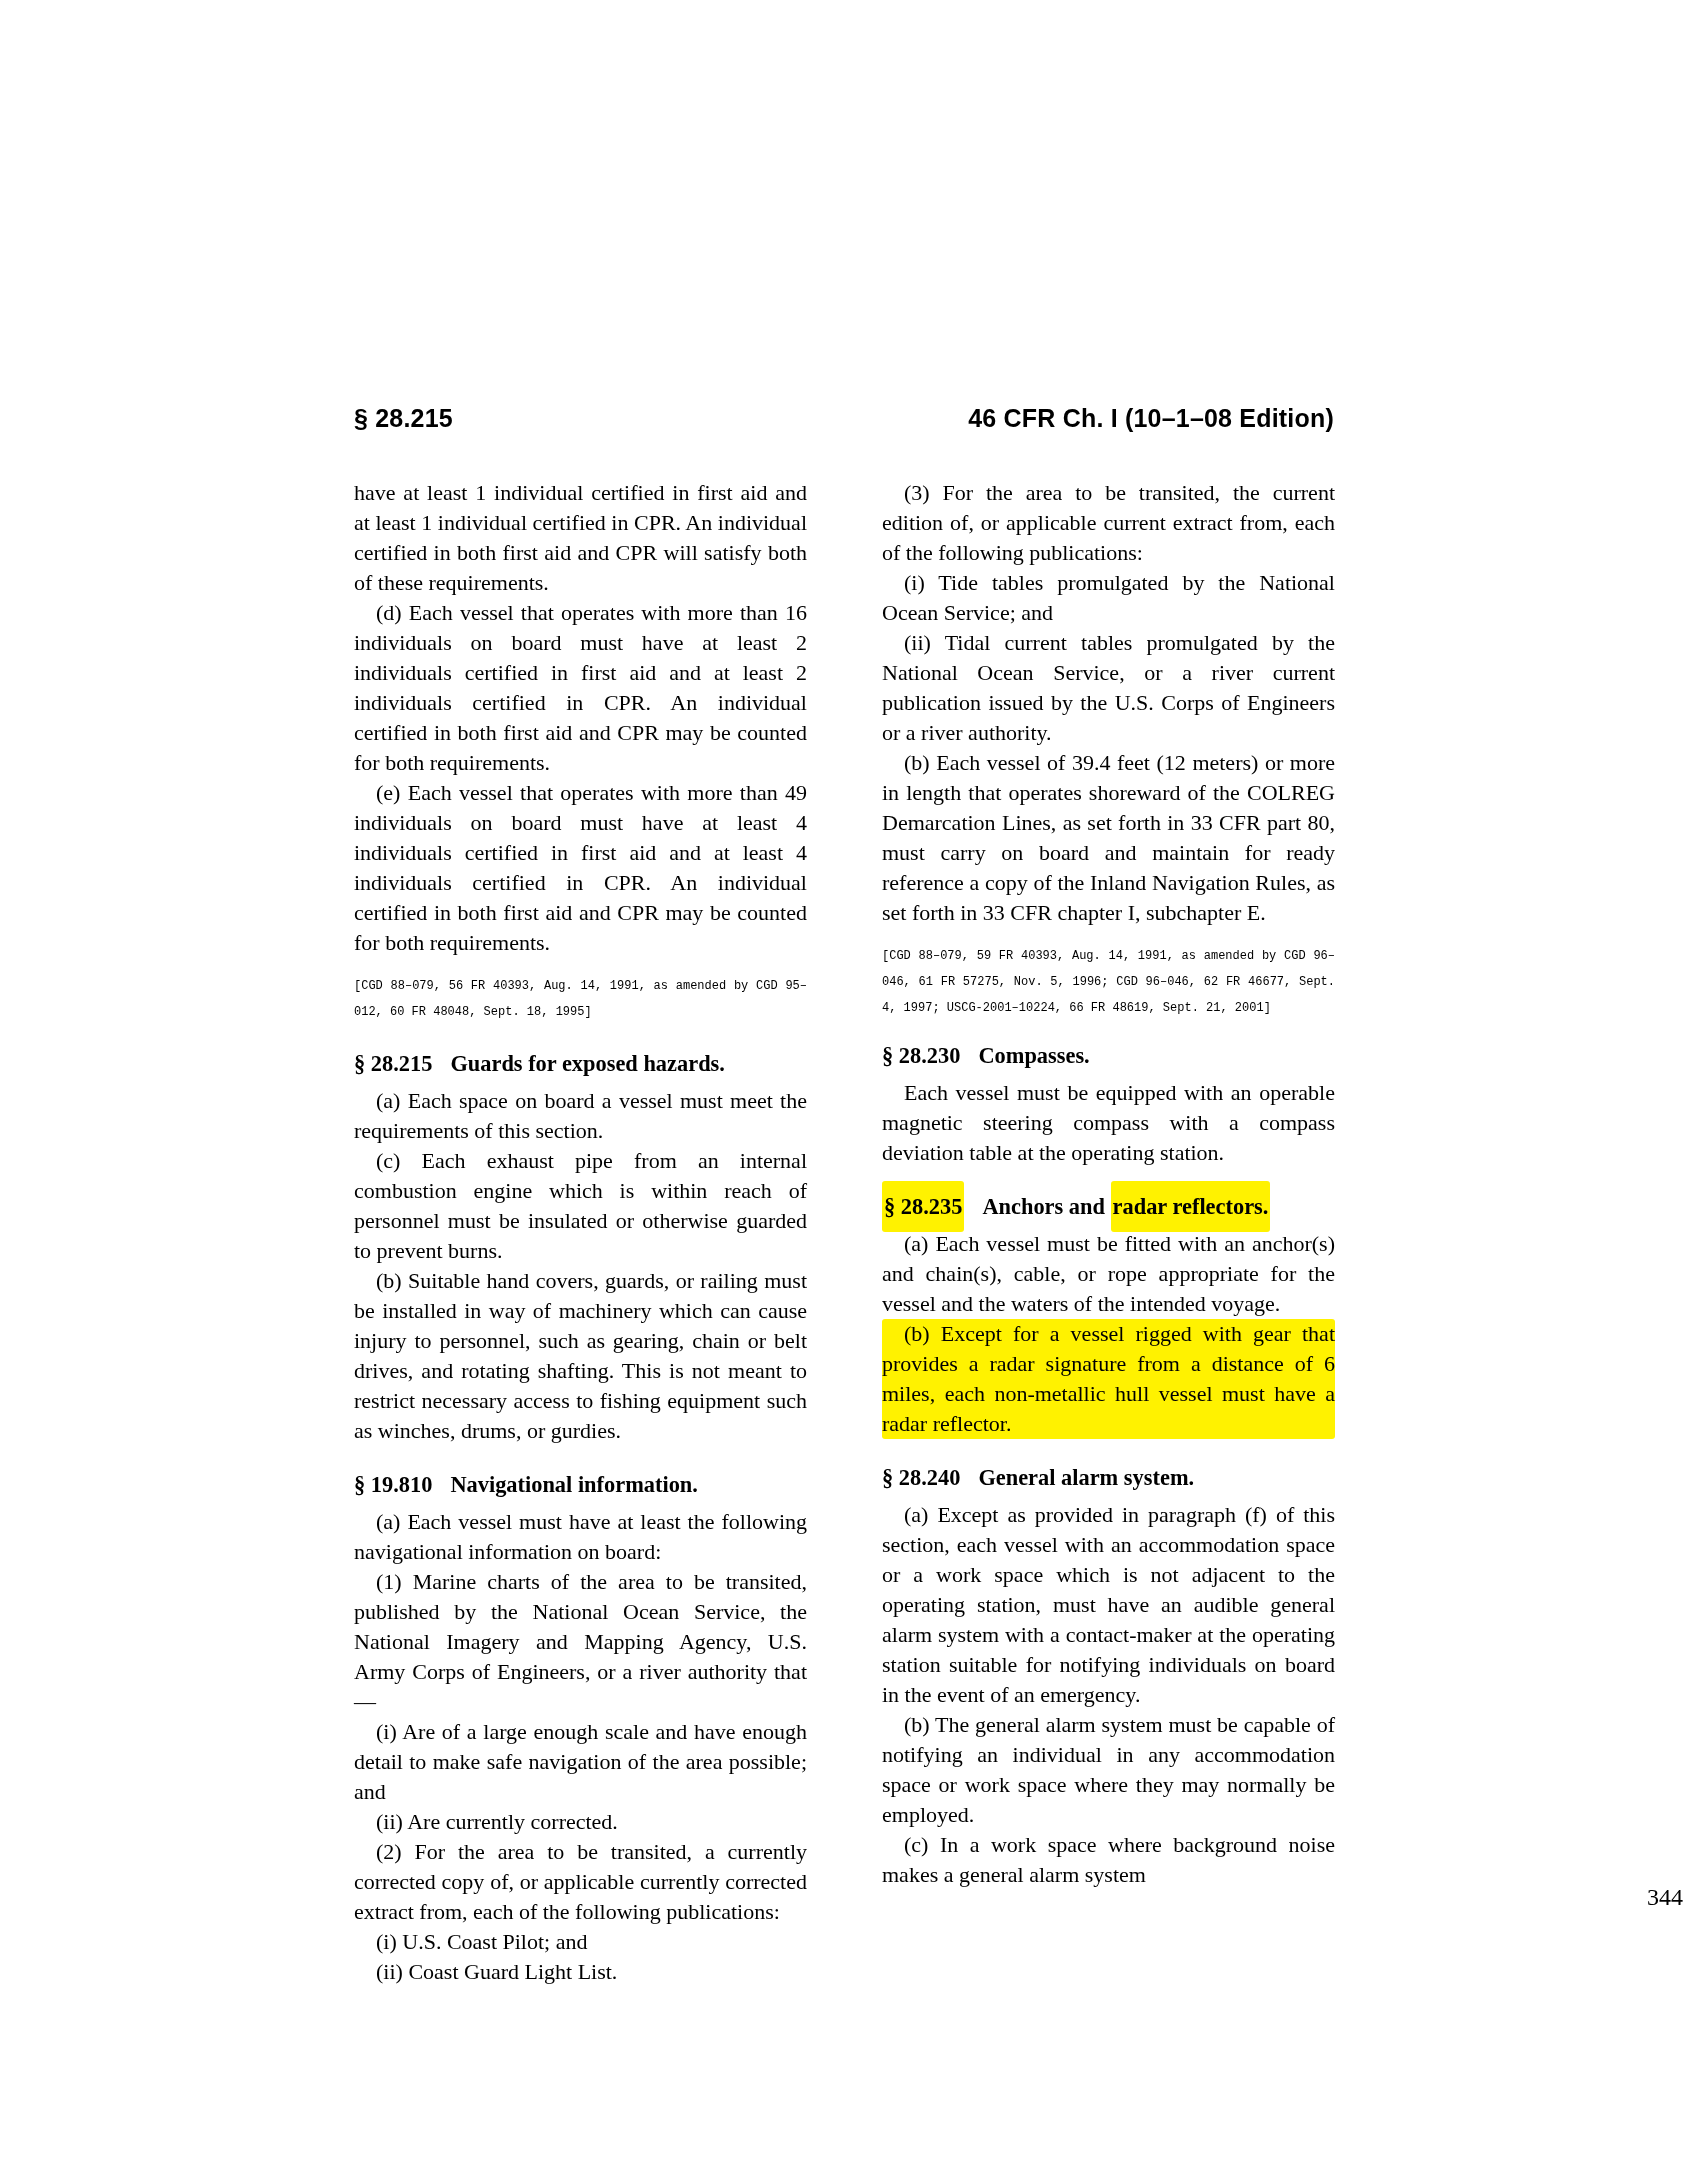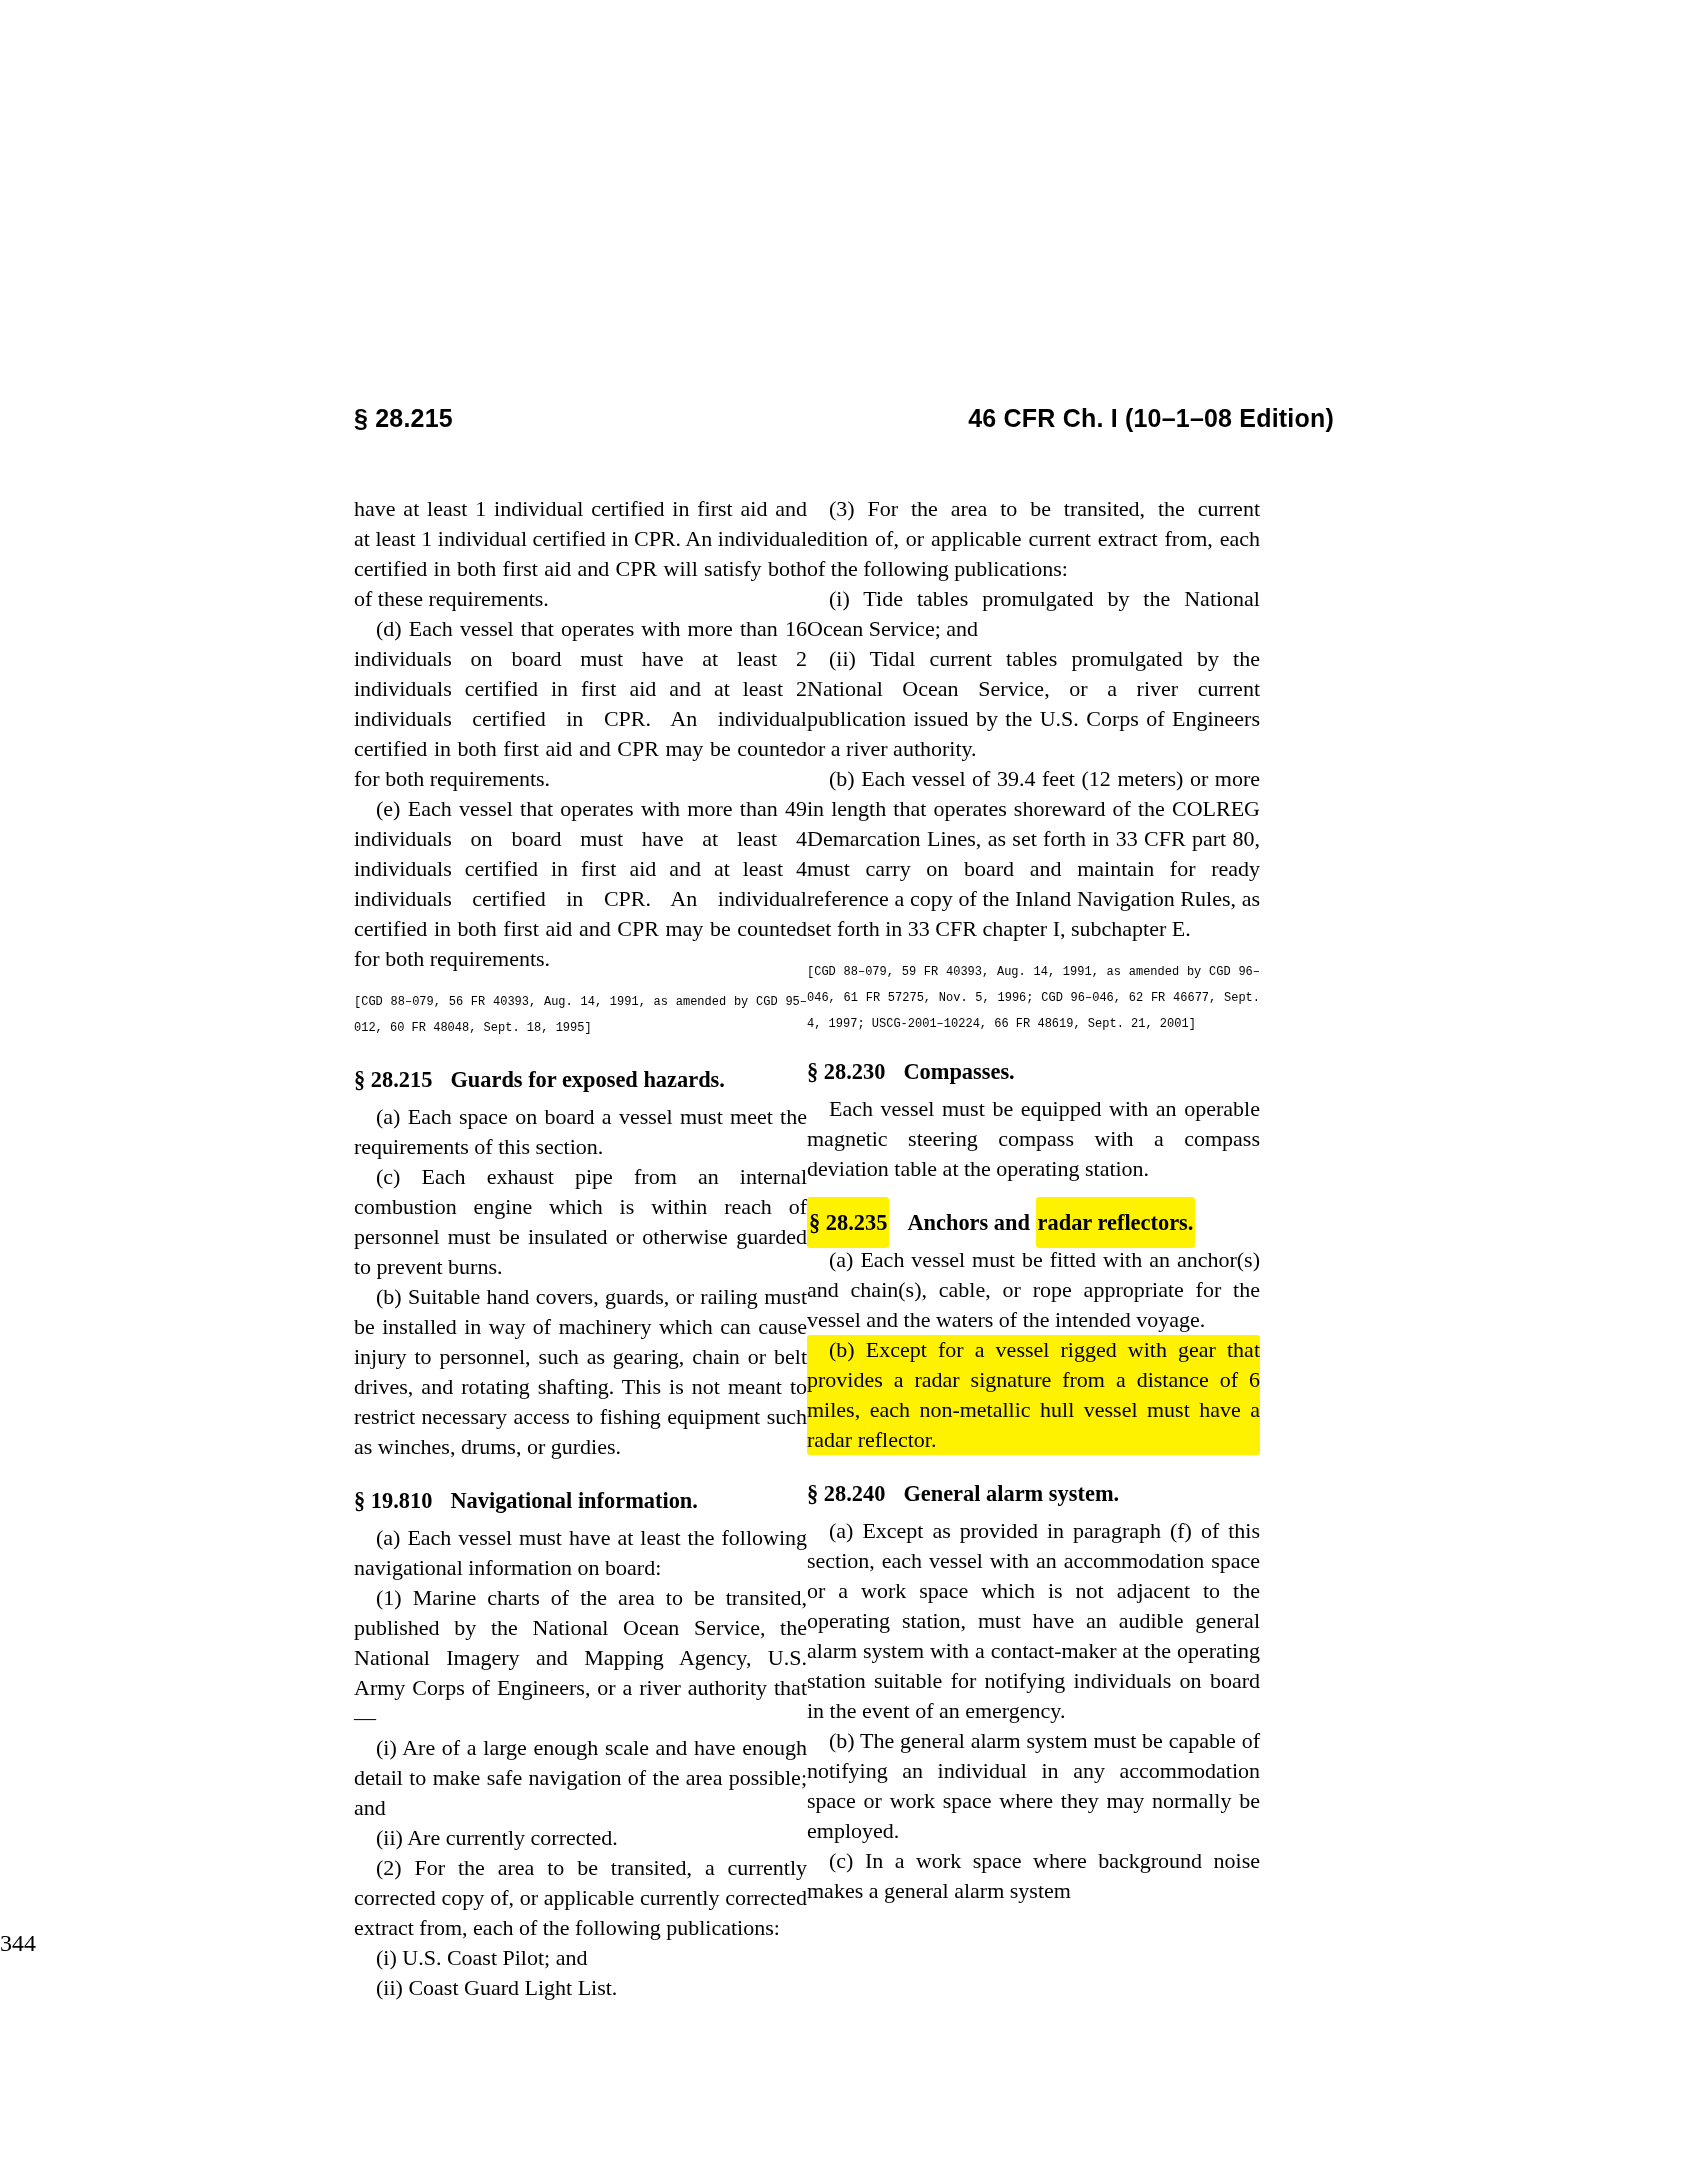--- a/index.html
+++ b/index.html
@@ -47,23 +47,24 @@
     font-weight: bold;
     font-size: 25px;
     letter-spacing: 0.2px;
     white-space: nowrap;
   }
 
   
   .columns {
     position: absolute;
     left: 354px;
-    top: 494px;
+    top: 478px;
     width: 982px;
     display: flex;
+    gap: 75px;
   }
   .col {
     width: 453px;
   }
 
   p {
     margin: 0;
     font-size: 22px;
     line-height: 30px;
     text-align: justify;
@@ -114,23 +115,23 @@
     border-radius: 3px;
   }
   p.hl-para {
     background: #fff200;
     border-radius: 3px;
   }
 
   .pagenum {
     position: absolute;
     left: 0;
-    top: 1930px;
+    top: 1884px;
     width: 1683px;
-    text-align: left;
+    text-align: right;
     font-size: 24px;
   }
 </style>
 </head>
 <body>
 
 <div class="page">
 
   <div class="runhead">
     <div class="runhead-left">§ 28.215</div>

